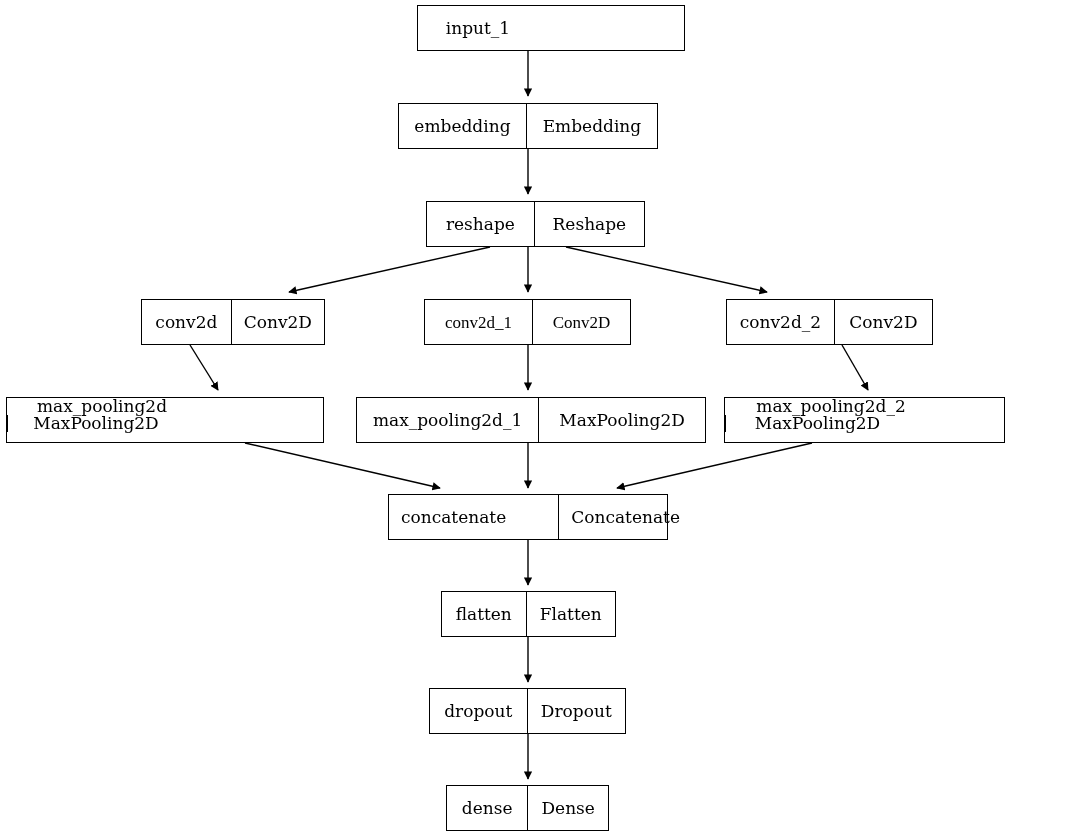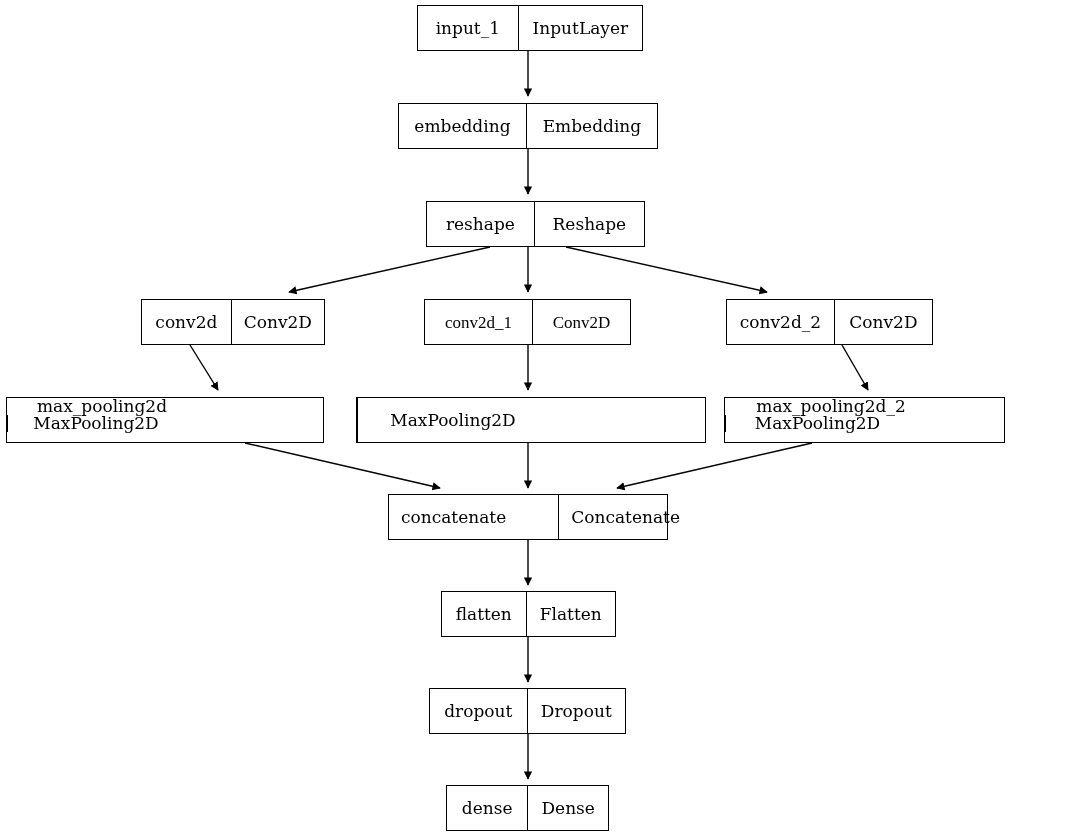--- a/index.html
+++ b/index.html
@@ -67,23 +67,22 @@
         <line x1="842" y1="345" x2="868" y2="390" stroke="#000000" stroke-width="1.4" marker-end="url(#arrow)"></line>
         <line x1="245" y1="443" x2="440" y2="488" stroke="#000000" stroke-width="1.4" marker-end="url(#arrow)"></line>
         <line x1="528" y1="443" x2="528" y2="488" stroke="#000000" stroke-width="1.4" marker-end="url(#arrow)"></line>
         <line x1="812" y1="443" x2="617" y2="488" stroke="#000000" stroke-width="1.4" marker-end="url(#arrow)"></line>
         <line x1="528" y1="540" x2="528" y2="585" stroke="#000000" stroke-width="1.4" marker-end="url(#arrow)"></line>
         <line x1="528" y1="637" x2="528" y2="682" stroke="#000000" stroke-width="1.4" marker-end="url(#arrow)"></line>
         <line x1="528" y1="734" x2="528" y2="779" stroke="#000000" stroke-width="1.4" marker-end="url(#arrow)"></line>
       </g>
   </svg>
   <div id="node-layer">
-      <div class="node" style="left: 417px; top: 5px; width: 226px;">
+      <div class="node" style="left: 417px; top: 5px; width: 268px;">
         <div class="cell left" style="width: 96px;">input_1</div>
-        <div class="cell right" style="width: 126px;">InputLayer</div>
       </div>
       <div class="node" style="left: 398px; top: 103px; width: 260px;">
         <div class="cell left" style="width: 128px;">embedding</div>
         <div class="cell right" style="width: 132px;">Embedding</div>
       </div>
       <div class="node" style="left: 426px; top: 201px; width: 219px; text-align: right;">
         <div class="cell left" style="width: 100px;">reshape</div>
         <div class="cell right" style="width: 103px;">Reshape</div>
       </div>
       <div class="node" style="left: 141px; top: 299px; width: 184px;">
@@ -96,20 +95,21 @@
       </div>
       <div class="node" style="left: 726px; top: 299px; width: 207px;">
         <div class="cell left" style="width: 110px;">conv2d_2</div>
         <div class="cell right" style="width: 97px;">Conv2D</div>
       </div>
       <div class="node" style="left: 6px; top: 397px; width: 318px; flex-direction: column;">
         <div class="cell left" style="width: 166px;">max_pooling2d</div>
         <div class="cell right" style="width: 152px;">MaxPooling2D</div>
       </div>
       <div class="node" style="left: 356px; top: 397px; width: 350px;">
+        <div class="cell left" style="width: 184px;">max_pooling2d_1</div>
         <div class="cell right" style="width: 166px;">MaxPooling2D</div>
       </div>
       <div class="node" style="left: 724px; top: 397px; width: 281px; flex-direction: column;">
         <div class="cell left" style="width: 188px;">max_pooling2d_2</div>
         <div class="cell right" style="width: 159px;">MaxPooling2D</div>
       </div>
       <div class="node" style="left: 388px; top: 494px; width: 280px; gap: 40px;">
         <div class="cell left" style="width: 140px;">concatenate</div>
         <div class="cell right" style="width: 140px;">Concatenate</div>
       </div>

